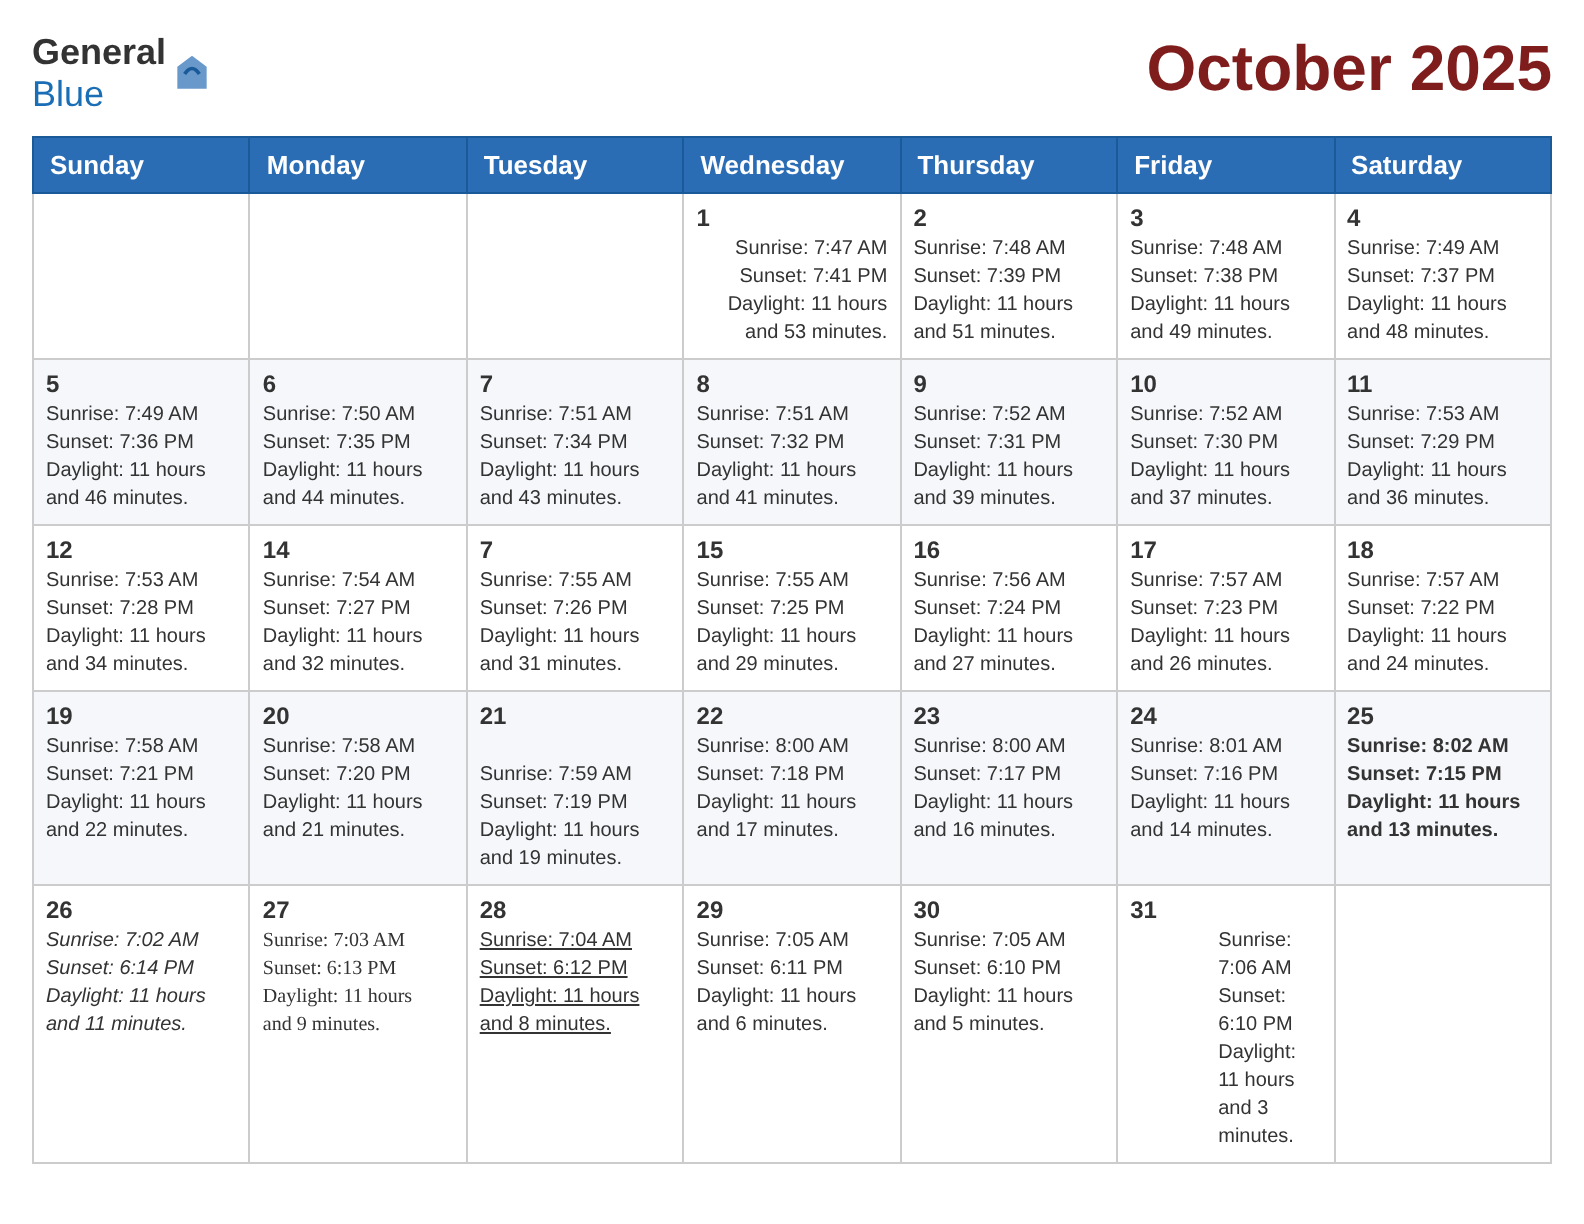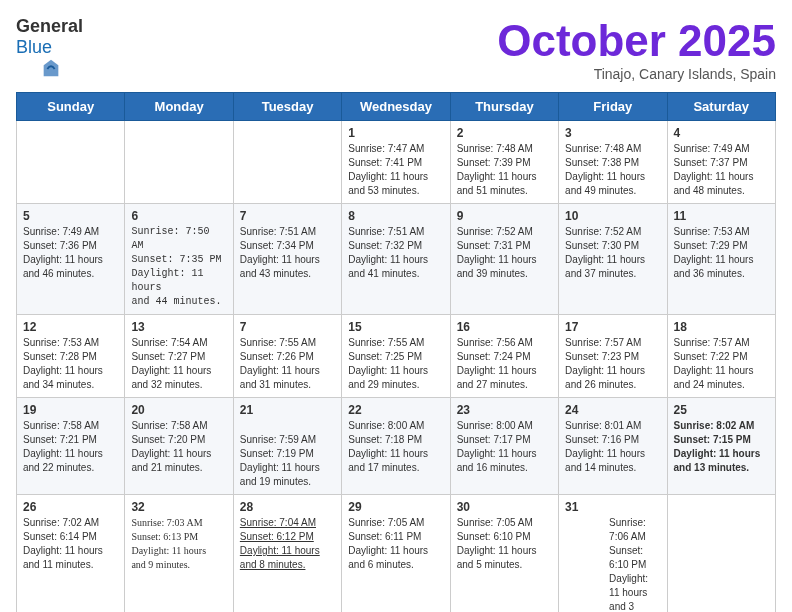--- a/index.html
+++ b/index.html
@@ -12,58 +12,57 @@
     }
     .header-area {
       display: flex;
       justify-content: space-between;
       align-items: flex-start;
       margin-bottom: 10px;
     }
     .logo {
       display: flex;
       align-items: center;
-      flex-direction: column;
     }
     .logo-text-general {
       font-size: 18px;
       font-weight: bold;
       color: #333;
     }
     .logo-text-blue {
       font-size: 18px;
       font-weight: normal;
       color: #1a6eb5;
     }
     .logo-icon {
       width: 22px;
       height: 22px;
       margin-left: 2px;
     }
     .title-area {
       text-align: right;
     }
     .month-title {
-      font-size: 44px;
+      font-size: 32px;
       font-weight: bold;
-      color: #6d28d9;
+      color: #7f1d1d;
     }
     .location-title {
       font-size: 14px;
       color: #555;
     }
     .calendar {
       width: 100%;
       border-collapse: collapse;
       border: 1px solid #ccc;
     }
     .calendar th {
       background-color: #2a6db5;
       color: #fff;
-      text-align: center;
+      text-align: left;
       padding: 6px 8px;
       font-size: 13px;
       border: 1px solid #1a5a99;
     }
     .calendar td {
       vertical-align: top;
       padding: 5px 6px;
       border: 1px solid #ccc;
       font-size: 10.5px;
       color: #333;
@@ -98,21 +97,20 @@
       <span class="logo-text-general">General</span><br>
       <span class="logo-text-blue">Blue</span>
     </div>
     <svg class="logo-icon" viewBox="0 0 24 24">
       <path d="M12 2 L20 8 L20 20 L4 20 L4 8 Z" fill="#2a6db5" opacity="0.7"></path>
       <path d="M8 12 Q12 6 16 12" fill="none" stroke="#1a5a99" stroke-width="2"></path>
     </svg>
   </div>
   <div class="title-area">
     <div class="month-title">October 2025</div>
-    <div class="location-title">Tinajo, Canary Islands, Spain</div>
   </div>
 </div>
 
 <table class="calendar">
   <thead>
     <tr>
     <th>Sunday</th>
         <th>Monday</th>
         <th>Tuesday</th>
         <th>Wednesday</th>
@@ -121,21 +119,21 @@
         <th>Saturday</th>
       </tr>
   </thead>
   <tbody id="calendar-body">
   <tr>
         <td class="empty-cell"></td>
         <td class="empty-cell"></td>
         <td class="empty-cell"></td>
         <td>
           <span class="day-number">1</span>
-          <div class="cell-content" style="white-space: pre-line;">Sunrise: 7:47 AM
+          <div class="cell-content" style="white-space: pre-line; text-align: right;">Sunrise: 7:47 AM
 Sunset: 7:41 PM
 Daylight: 11 hours
 and 53 minutes.</div>
         </td>
         <td>
           <span class="day-number">2</span>
           <div class="cell-content" style="white-space: pre-line;">Sunrise: 7:48 AM
 Sunset: 7:39 PM
 Daylight: 11 hours
 and 51 minutes.</div>
@@ -158,21 +156,21 @@
       <tr>
         <td>
           <span class="day-number">5</span>
           <div class="cell-content" style="white-space: pre-line;">Sunrise: 7:49 AM
 Sunset: 7:36 PM
 Daylight: 11 hours
 and 46 minutes.</div>
         </td>
         <td>
           <span class="day-number">6</span>
-          <div class="cell-content" style="white-space: pre-line; font-family: Liberation Mono, monospace;">Sunrise: 7:50 AM
+          <div class="cell-content" style="white-space: pre-line;">Sunrise: 7:50 AM
 Sunset: 7:35 PM
 Daylight: 11 hours
 and 44 minutes.</div>
         </td>
         <td>
           <span class="day-number">7</span>
           <div class="cell-content" style="white-space: pre-line;">Sunrise: 7:51 AM
 Sunset: 7:34 PM
 Daylight: 11 hours
 and 43 minutes.</div>
@@ -208,21 +206,21 @@
       </tr>
       <tr>
         <td>
           <span class="day-number">12</span>
           <div class="cell-content" style="white-space: pre-line;">Sunrise: 7:53 AM
 Sunset: 7:28 PM
 Daylight: 11 hours
 and 34 minutes.</div>
         </td>
         <td>
-          <span class="day-number">13</span>
+          <span class="day-number">14</span>
           <div class="cell-content" style="white-space: pre-line;">Sunrise: 7:54 AM
 Sunset: 7:27 PM
 Daylight: 11 hours
 and 32 minutes.</div>
         </td>
         <td>
           <span class="day-number">7</span>
           <div class="cell-content" style="white-space: pre-line;">Sunrise: 7:55 AM
 Sunset: 7:26 PM
 Daylight: 11 hours
@@ -304,27 +302,27 @@
           <span class="day-number">25</span>
           <div class="cell-content" style="white-space: pre-line; font-weight: bold;">Sunrise: 8:02 AM
 Sunset: 7:15 PM
 Daylight: 11 hours
 and 13 minutes.</div>
         </td>
       </tr>
       <tr>
         <td>
           <span class="day-number">26</span>
-          <div class="cell-content" style="white-space: pre-line;">Sunrise: 7:02 AM
+          <div class="cell-content" style="white-space: pre-line; font-style: italic;">Sunrise: 7:02 AM
 Sunset: 6:14 PM
 Daylight: 11 hours
 and 11 minutes.</div>
         </td>
         <td>
-          <span class="day-number">32</span>
+          <span class="day-number">27</span>
           <div class="cell-content" style="white-space: pre-line; font-family: Liberation Serif, serif;">Sunrise: 7:03 AM
 Sunset: 6:13 PM
 Daylight: 11 hours
 and 9 minutes.</div>
         </td>
         <td>
           <span class="day-number">28</span>
           <div class="cell-content" style="white-space: pre-line; text-decoration: underline;">Sunrise: 7:04 AM
 Sunset: 6:12 PM
 Daylight: 11 hours

